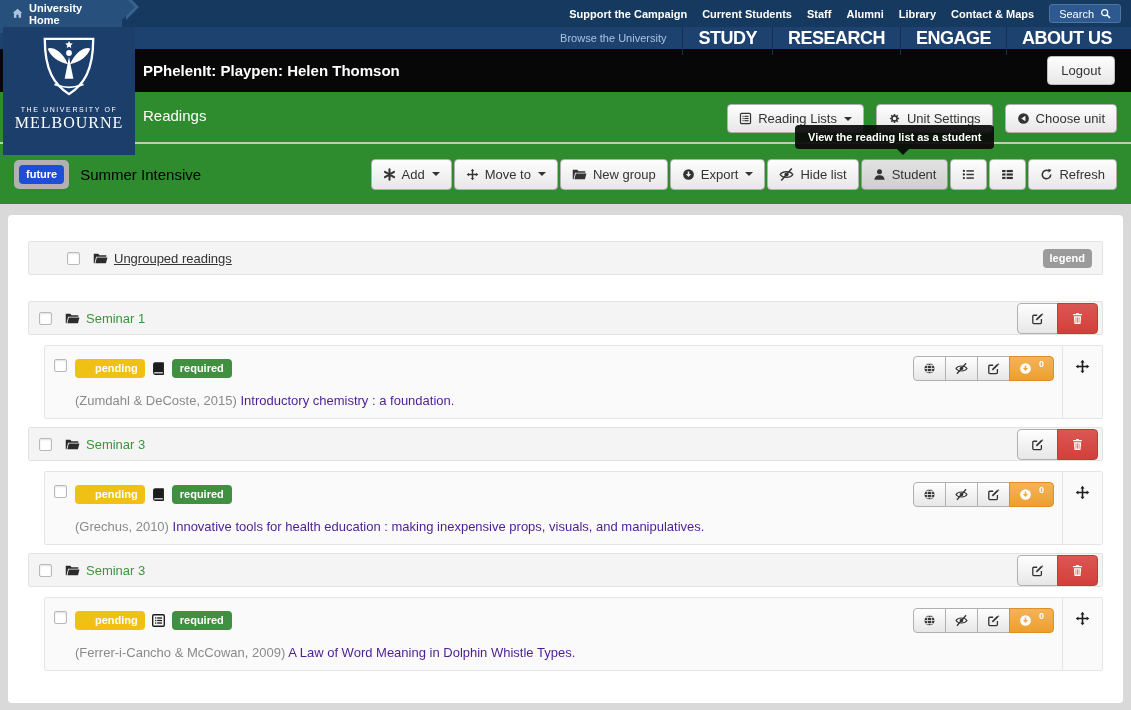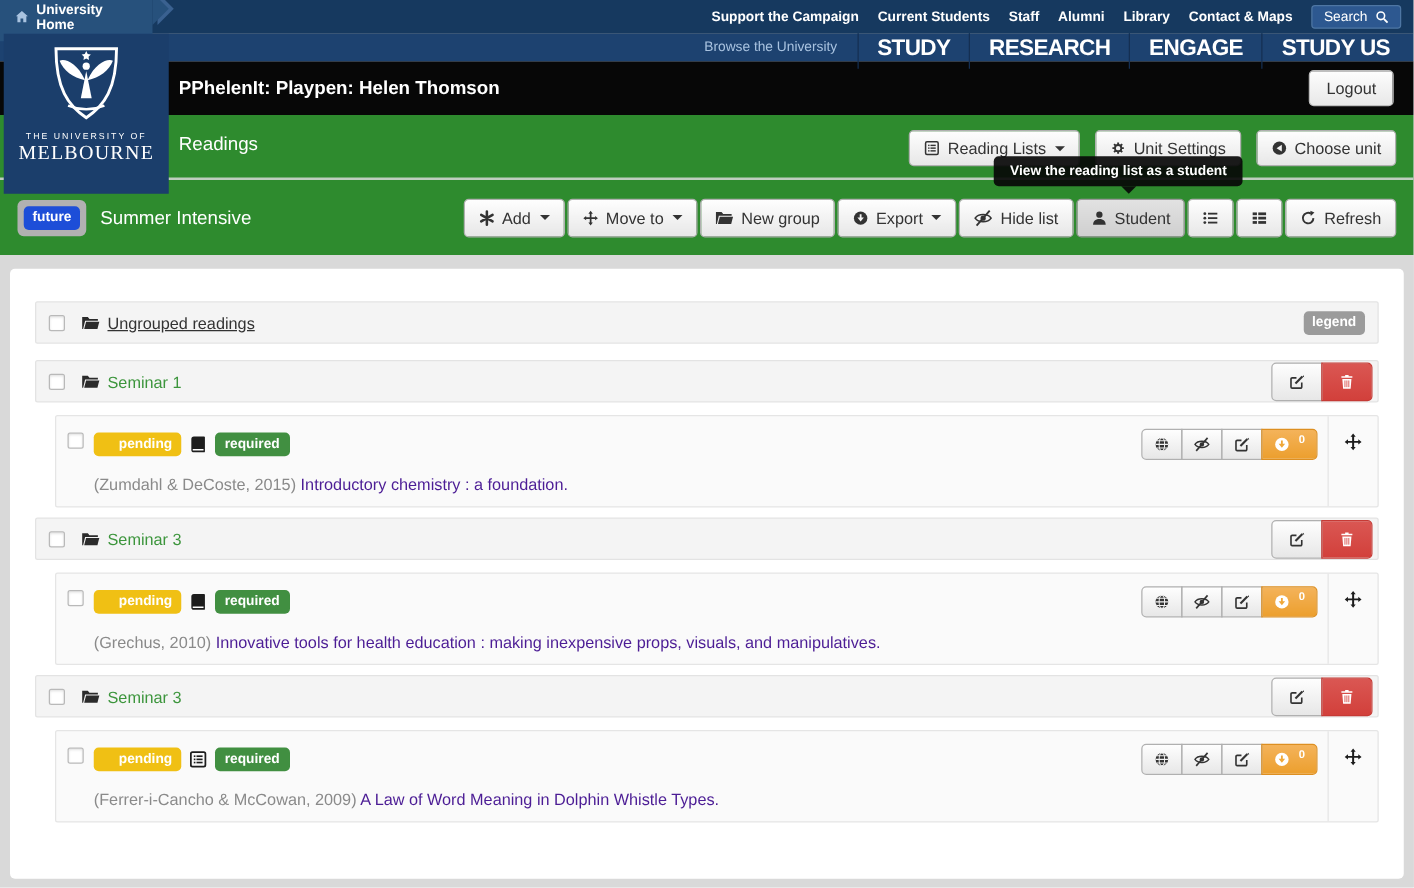--- a/index.html
+++ b/index.html
@@ -51,39 +51,39 @@
   .tooltip::after { content:""; position:absolute; left:102px; bottom:-6px; border-left:6px solid transparent;
                     border-right:6px solid transparent; border-top:6px solid rgba(8,8,8,0.92); }
 
   .greenbar2 { height:60px; background:#2E8B2E; display:flex; align-items:center; padding:0 14px; gap:11px; position:relative; z-index:2; }
   .future-wrap { background:#B1B1B1; border-radius:5px; padding:5px; display:inline-flex; }
   .badge { display:inline-block; color:#fff; font-size:11px; font-weight:bold; line-height:1; padding:4px 7px; border-radius:4px; }
   .badge-future { background:#1d4ed8; }
   .badge-pending { background:#F0C014;padding-left:20px; }
   .badge-required { background:#418F41; padding:4px 8px; }
   .badge-legend { background:#9B9B9B; }
-  .list-title { color:#ffffff; font-size:15px;text-align:center; }
+  .list-title { color:#000000; font-size:15px;text-align:center; }
   .toolbar { margin-left:auto; display:flex; gap:2px; }
 
   
   .logo { position:absolute; left:3px; top:27px; width:132px; height:128px; background:#1B3E6B; z-index:10;
           display:flex; flex-direction:column; align-items:center; }
   .logo svg { margin-top:9px; }
   .logo-line1 { color:#fff; font-size:7px; letter-spacing:1.6px; margin-top:6px; }
   .logo-line2 { color:#fff; font-size:16px; font-family:"Liberation Serif", serif; letter-spacing:1px; margin-top:1px; }
 
   
   .panel { position:absolute; left:8px; right:8px; top:215px; bottom:7px; background:#fff; border-radius:4px;
            padding:26px 20px; overflow:hidden; }
   .hrow { display:flex; align-items:center; background:#F4F4F4; border:1px solid #E3E3E3; border-radius:2px;
           min-height:34px; padding-right:4px; }
   .check-col { width:32px; display:flex; justify-content:center; flex:none; }
   .cbx { width:13px; height:13px; background:#fff; border:1px solid #B9B9B9; border-radius:2px;
          box-shadow:inset 0 1px 2px rgba(0,0,0,0.12); cursor:pointer; display:inline-block; }
-  .ungrouped-row { margin-bottom:13px; }
+  .ungrouped-row { margin-bottom:26px;padding-left:28px; }
   .ungrouped-link { color:#333; font-size:13px; text-decoration:underline; margin-left:6px; cursor:pointer; }
   .folder-ic { color:#2b2b2b; margin-left:4px; flex:none; }
   .badge-legend { margin-left:auto; margin-right:6px; }
 
   .group-row { margin-bottom:10px; }
   .group-link { color:#3C953C; font-size:13px; text-decoration:none; margin-left:6px; cursor:pointer; }
   .group-actions { margin-left:auto; display:inline-flex; }
   .group-actions .btn { border-radius:0; margin-left:-1px; padding:8px 13px; }
   .group-actions .btn:first-child { border-radius:4px 0 0 4px; margin-left:0; }
   .group-actions .btn:last-child { border-radius:0 4px 4px 0; }
@@ -237,21 +237,21 @@
           </svg>
       </button>
     </div>
   </div>
 
   <div class="navbar">
     <a class="browse">Browse the University</a>
     <a class="navitem">STUDY</a>
     <a class="navitem">RESEARCH</a>
     <a class="navitem">ENGAGE</a>
-    <a class="navitem">STUDY US</a>
+    <a class="navitem">ABOUT US</a>
   </div>
 
   <div class="blackbar">
     <span class="unit-title">PPhelenIt: Playpen: Helen Thomson</span>
     <button class="logout-btn">Logout</button>
   </div>
 
   <div class="greenbar1">
     <span class="readings-title">Readings</span>
     <div class="gb1-buttons">

